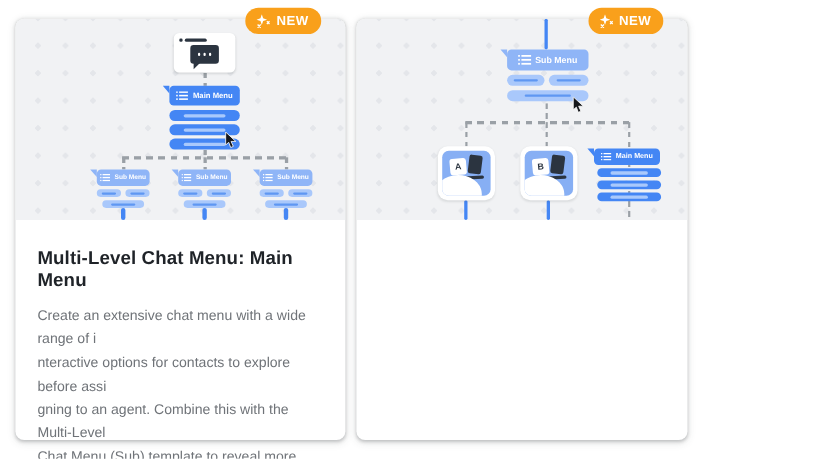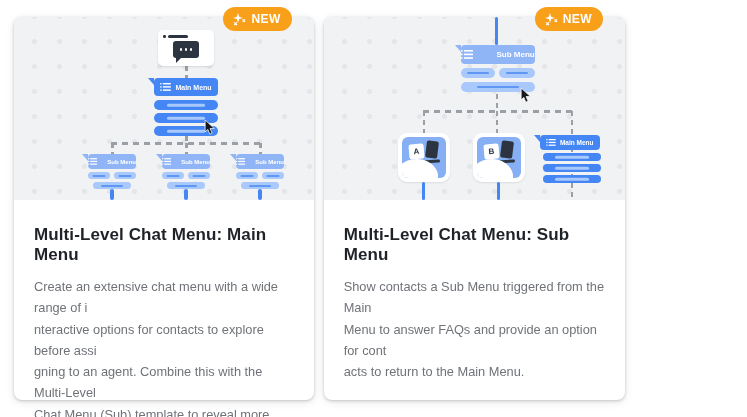--- a/index.html
+++ b/index.html
@@ -18,21 +18,21 @@
     background-color:#f1f2f4;
     background-image:radial-gradient(circle, #e4e6ea 2.3px, transparent 2.6px);
     background-size:25px 25px; background-position:8px 12px; }
   .content { padding:25px 20px 0; }
   .title { font-size:17px; font-weight:bold; color:#1f2328; letter-spacing:.1px; }
   .desc { margin-top:11px; font-size:12.8px; line-height:21.3px; color:#6f7378;
     white-space:pre-line; overflow:hidden; }
   .bubble { position:absolute; background:#4486f4; border-radius:4px; color:#fff;
     display:flex; align-items:center; justify-content:center; gap:4px;
     font-weight:bold; white-space:nowrap; z-index:2; }
-  .bubble.light { background:#8fb5f7;justify-content:space-between; }
+  .bubble.light { background:#8fb5f7; }
   .bubble::before { content:""; position:absolute; left:-6px; top:0; width:0; height:0;
     border-top:7px solid #4486f4; border-left:6px solid transparent; }
   .bubble.light::before { border-top-color:#8fb5f7; }
   .bar { position:absolute; background:#4486f4; border-radius:5px; z-index:2; }
   .bar.light { background:#a9c8fb; }
   .bar .line { position:absolute; left:50%; top:50%; transform:translate(-50%,-50%);
     height:2.5px; border-radius:2px; background:#a9c9fc; }
   .bar.light .line { background:#5f97f2; height:2px; }
   .vdash { position:absolute; width:2.5px;
     background:repeating-linear-gradient(180deg,#9aa0a6 0 5px,transparent 5px 9px); }
@@ -289,21 +289,15 @@
           <span class="line" style="width:34px;"></span>
         </div>
       <div class="bar" style="left:219px; top:147px; width:58px; height:8px;">
           <span class="line" style="width:34px;"></span>
         </div>
       <div class="bar" style="left:219px; top:158px; width:58px; height:8px;">
           <span class="line" style="width:34px;"></span>
         </div>
     </div>
 
-    <div class="content">
-      <h3 class="title">Multi-Level Chat Menu: Sub Menu</h3>
-      <p class="desc">Show contacts a Sub Menu triggered from the Main
-Menu to answer FAQs and provide an option for cont
-acts to return to the Main Menu.</p>
-    </div>
   </article>
 
 </div>
 
 </body></html>

